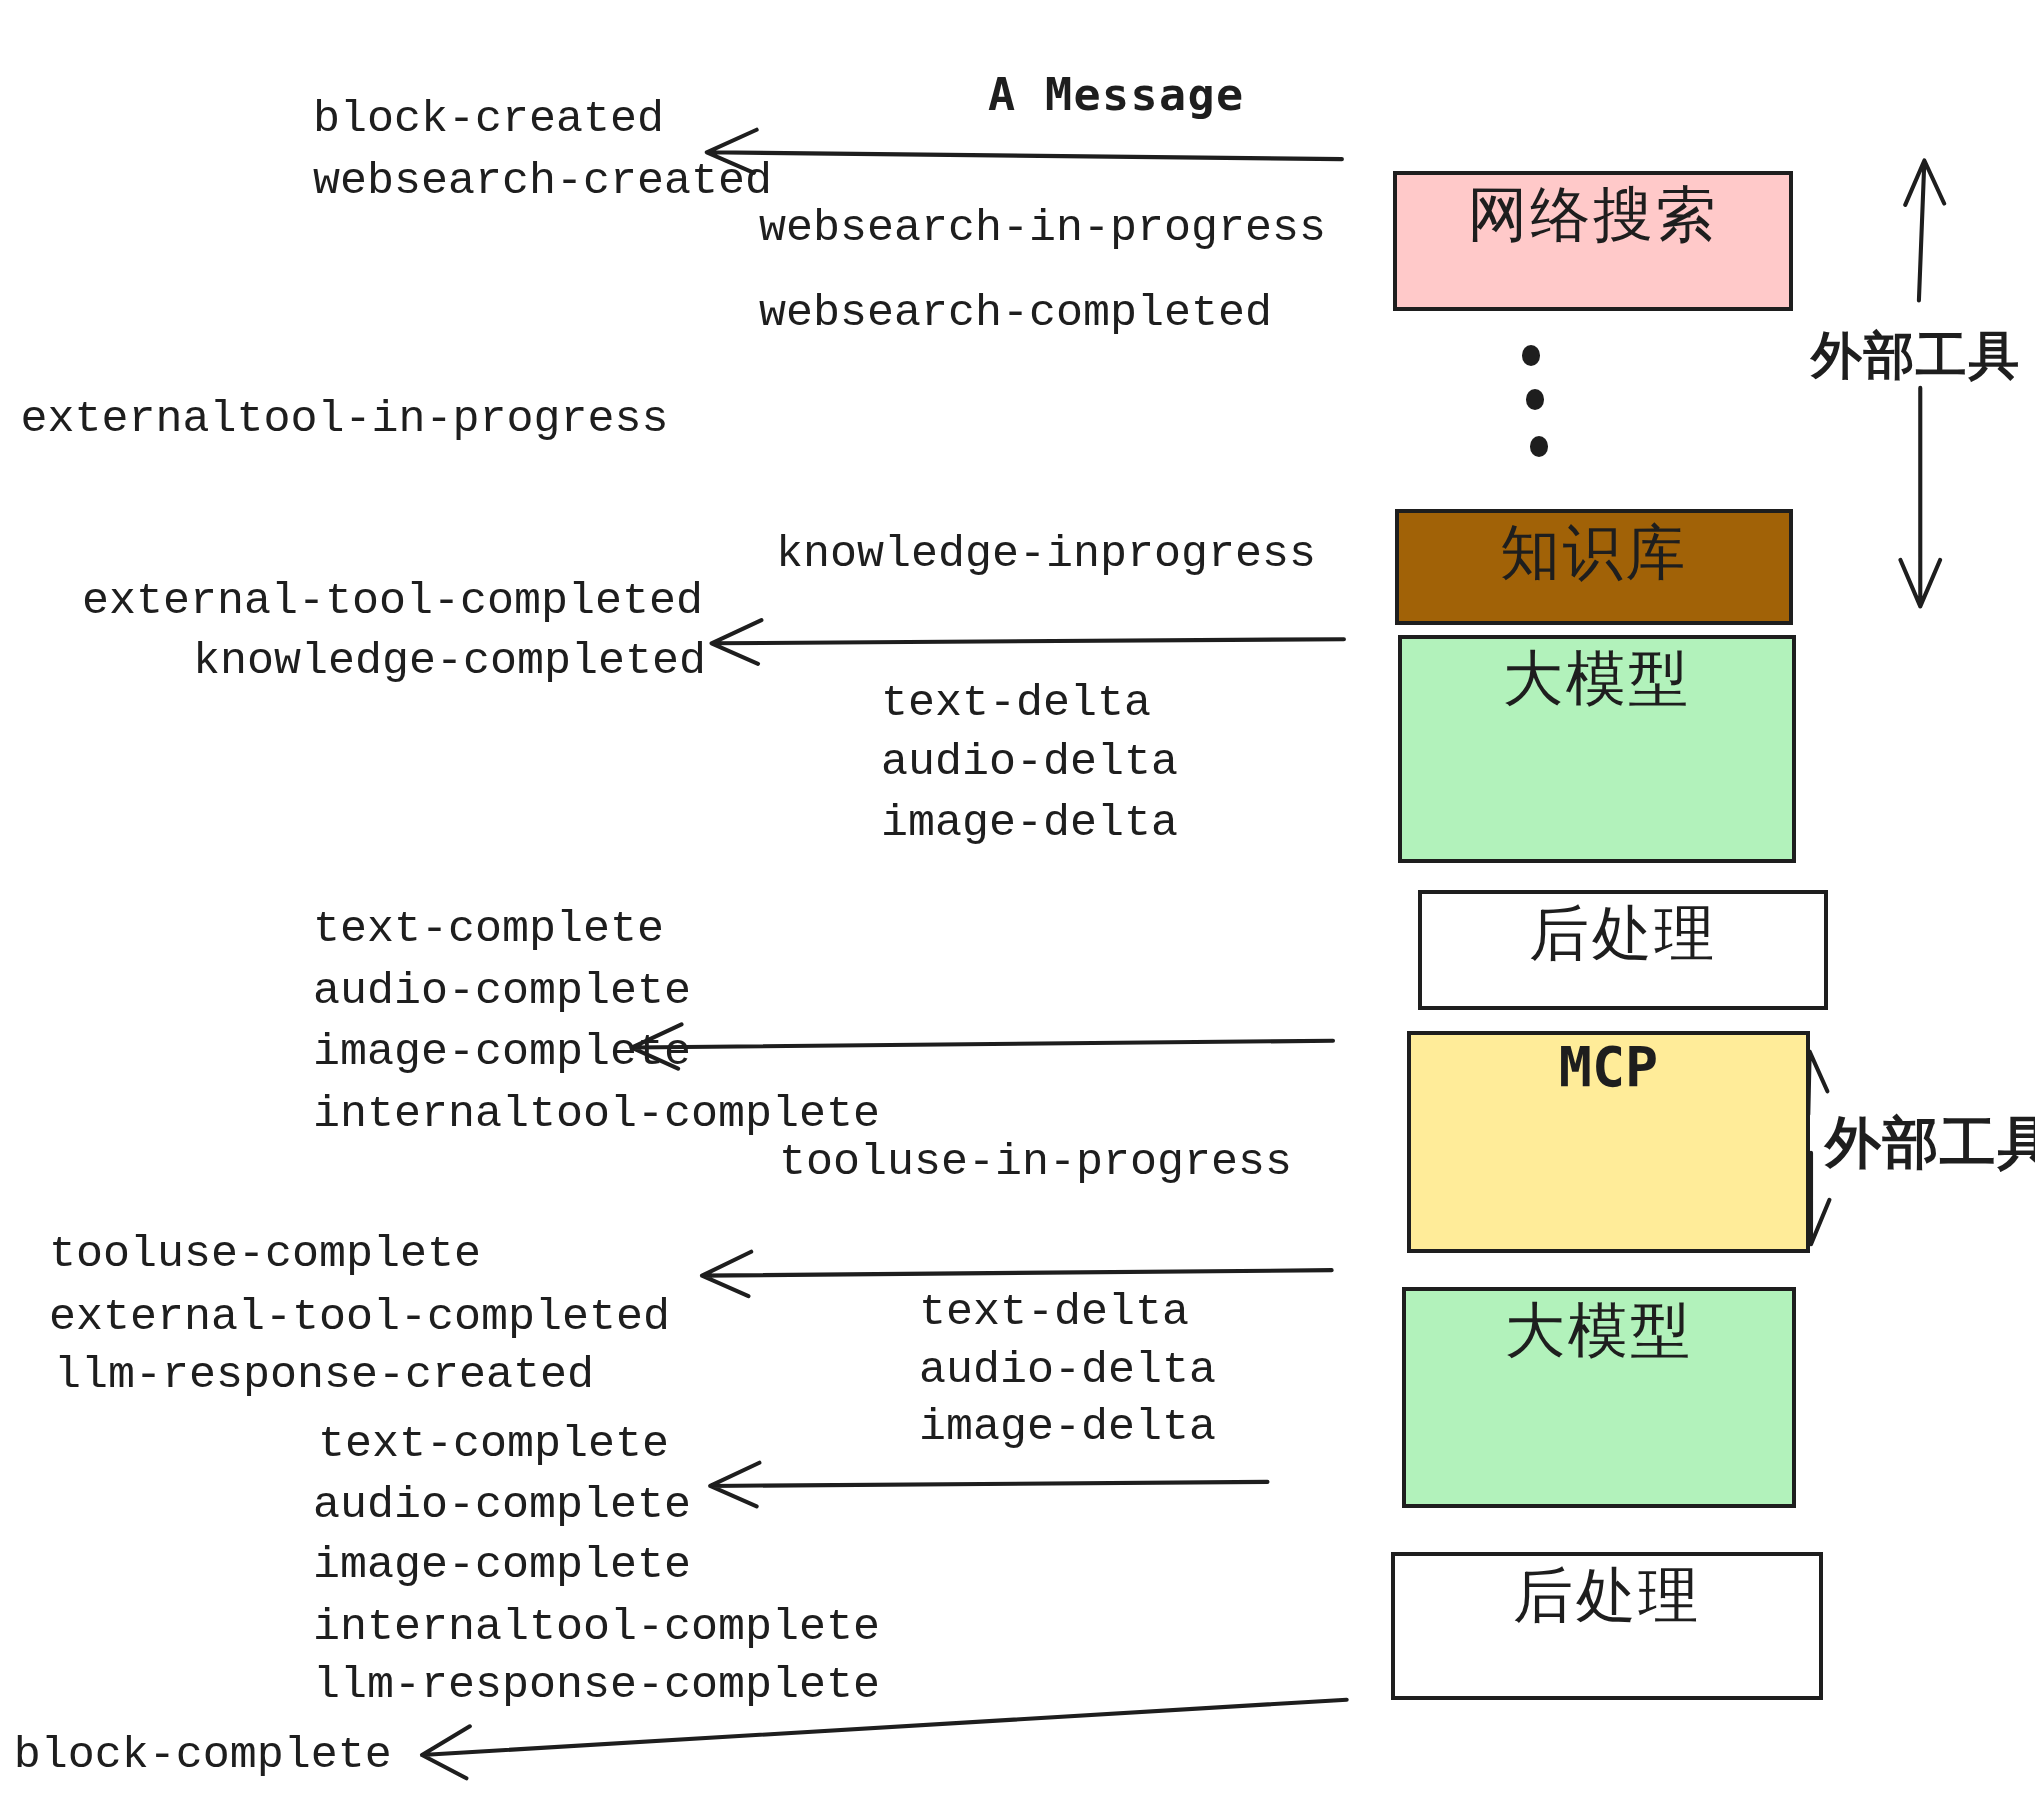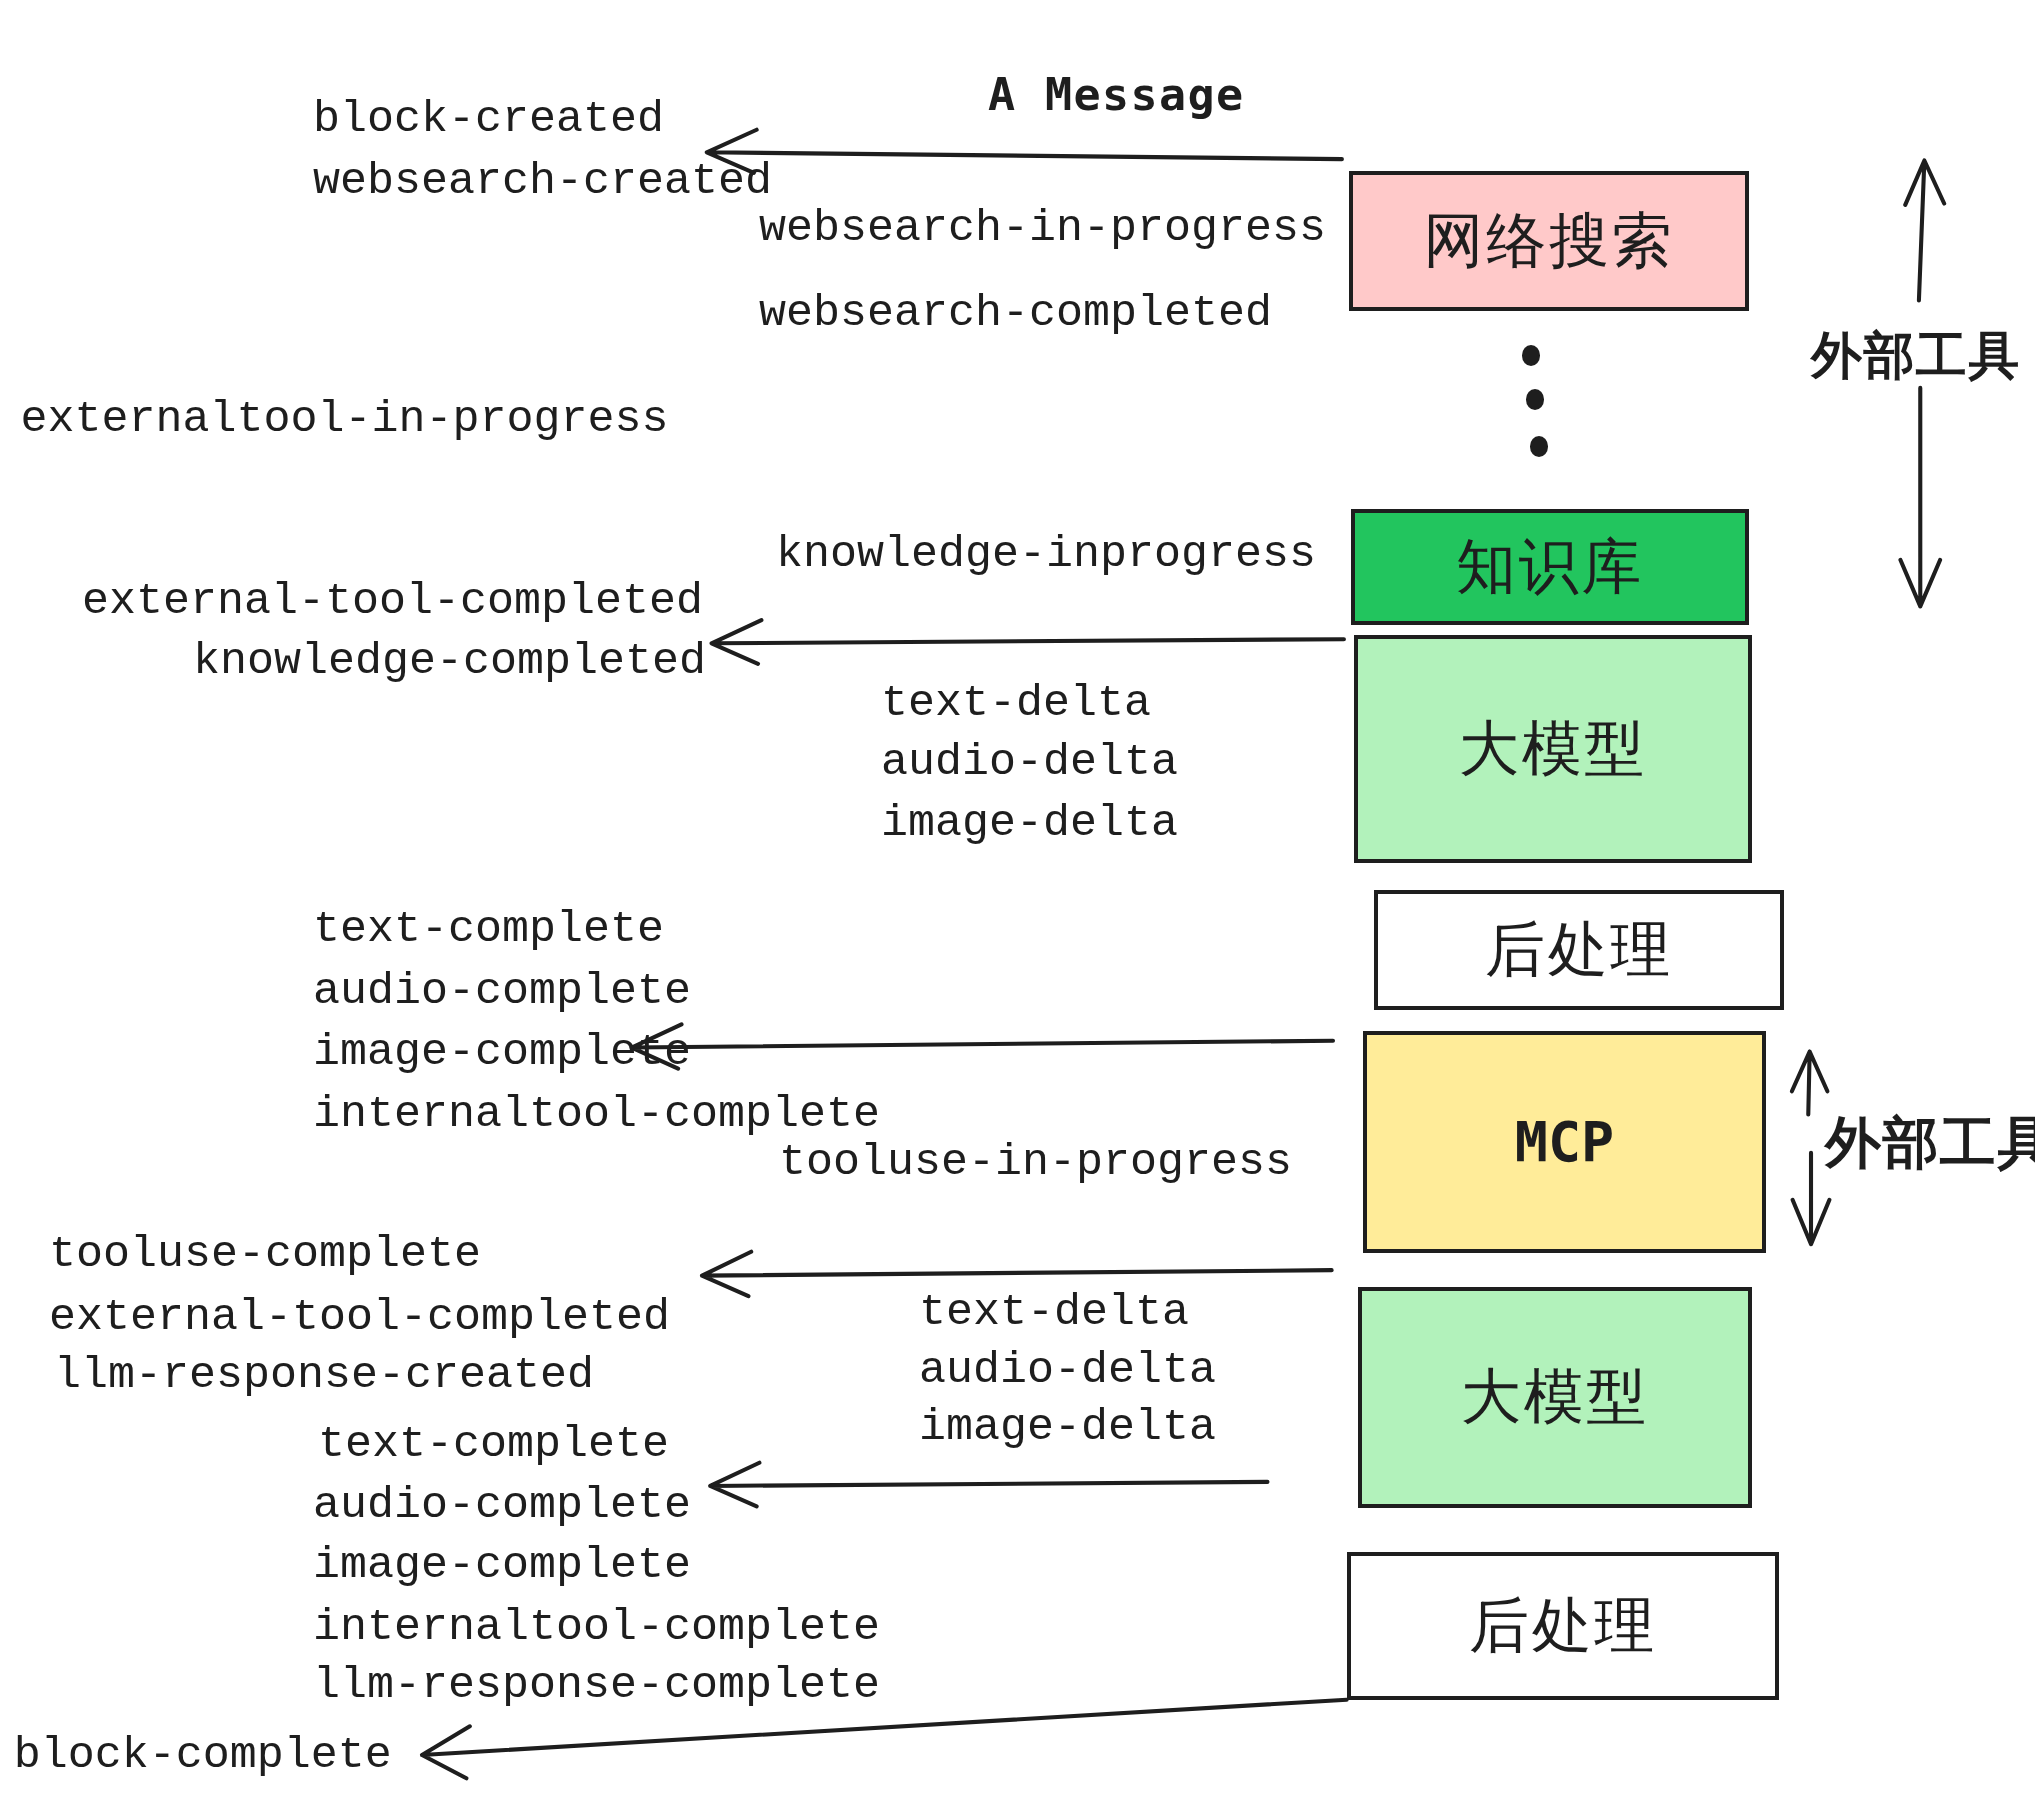--- a/index.html
+++ b/index.html
@@ -43,23 +43,24 @@
     position: absolute;
     font-size: 45px;
     line-height: 48px;
     white-space: nowrap;
     font-family: Liberation Mono, monospace;
   }
   .box {
     position: absolute;
     border: 4.8px solid #1e1e1e;
     display: flex;
-    align-items: center;
+    align-items: flex-start;
     justify-content: center;
     box-sizing: border-box;
+    margin-left: 44px;
   }
   .box .cjk {
     font-family: "Liberation Sans", sans-serif;
     font-size: 60px;
     font-weight: 500;
     letter-spacing: 2.7px;
     white-space: nowrap;
   }
   .box .latin {
     font-family: "DejaVu Sans Mono", monospace;
@@ -151,21 +152,21 @@
   <div class="ev" style="left:313px;  top:1662px;">llm-response-complete</div>
 
   <div class="box" style="left: 1349px; top: 171px; width: 400px; height: 140px; background: rgb(255, 201, 201);">
     <span class="cjk">网络搜索</span>
   </div>
 
   <div class="dot" style="left:1522px; top:345px;"></div>
   <div class="dot" style="left:1526px; top:389px;"></div>
   <div class="dot" style="left:1530px; top:436px;"></div>
 
-  <div class="box" style="left: 1351px; top: 509px; width: 398px; height: 116px; background: #22c55e;">
+  <div class="box" style="left: 1351px; top: 509px; width: 398px; height: 116px; background: #a16207;">
     <span class="cjk">知识库</span>
   </div>
 
   <div class="box" style="left: 1354px; top: 635px; width: 398px; height: 228px; background: rgb(178, 242, 187);">
     <span class="cjk">大模型</span>
   </div>
 
   <div class="box" style="left: 1374px; top: 890px; width: 410px; height: 120px; background: rgb(255, 255, 255);">
     <span class="cjk">后处理</span>
   </div>

